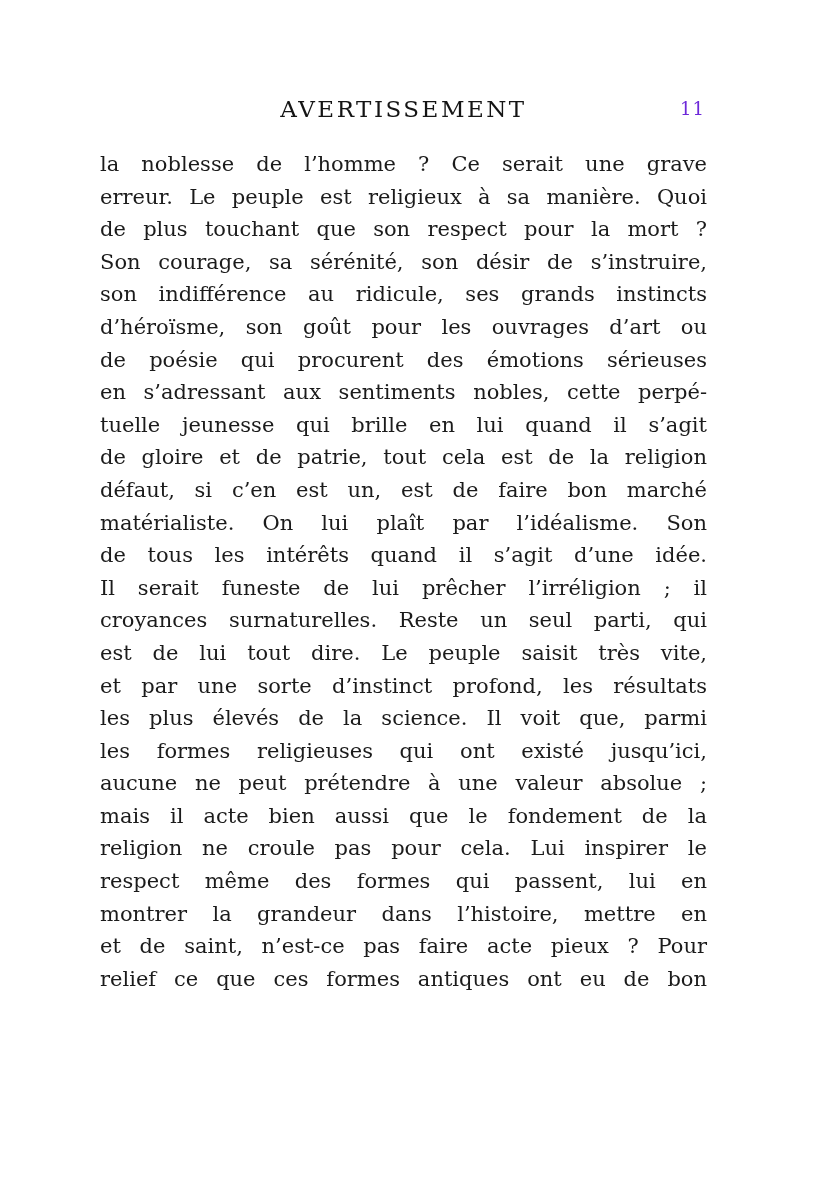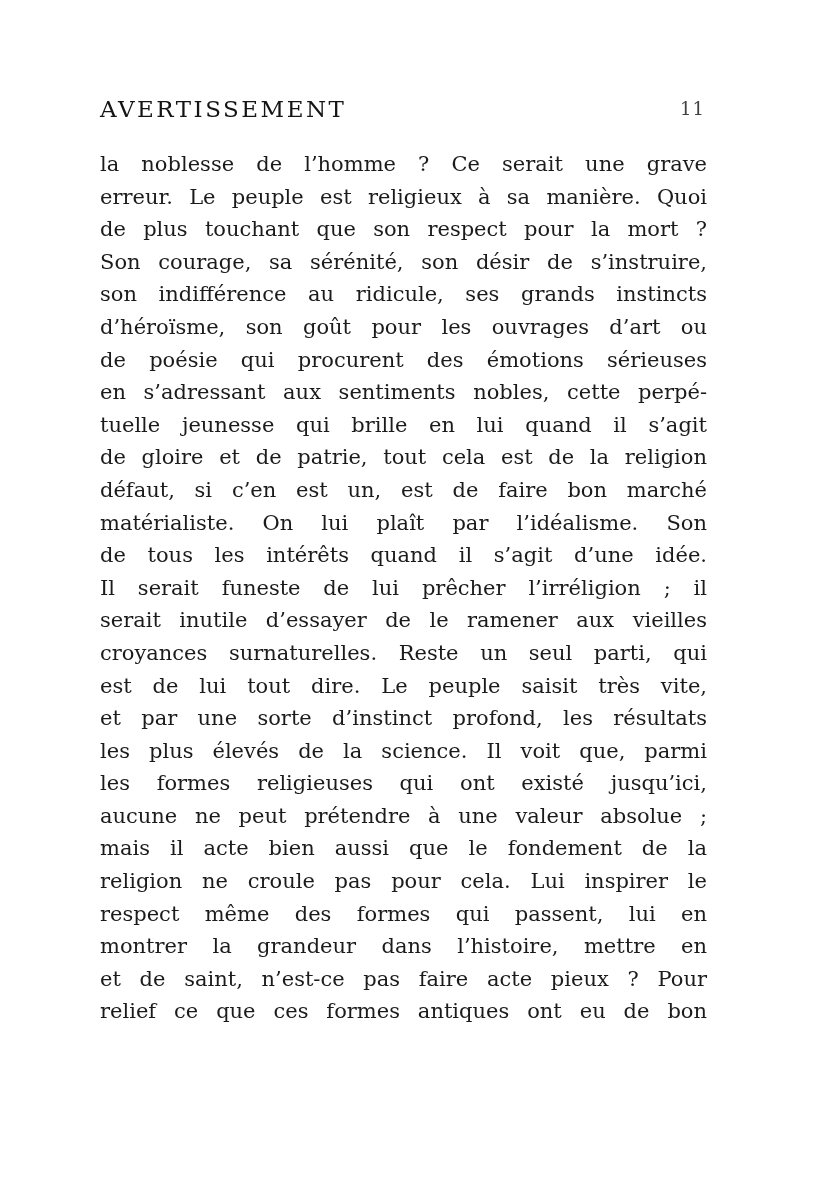--- a/index.html
+++ b/index.html
@@ -22,35 +22,35 @@
     top: 94px;
     width: 607px;
   }
   .running-header {
     position: relative;
     height: 30px;
     margin-bottom: 24px;
   }
   .running-title {
     display: block;
-    text-align: left;
+    text-align: center;
     font-size: 23px;
     line-height: 30px;
     letter-spacing: 2.5px;
     color: #141414;
     white-space: nowrap;
   }
   .page-number {
     position: absolute;
     right: 2px;
     bottom: 2px;
     font-size: 18px;
     line-height: 26px;
     letter-spacing: 1px;
-    color: #404040;
+    color: #6d28d9;
   }
   .page-body {
     font-size: 21px;
   }
   .line {
     line-height: 32.6px;
     text-align: justify;
     text-align-last: justify;
     white-space: normal;
     word-spacing: 1px;
@@ -73,21 +73,20 @@
         <div class="line">son indifférence au ridicule, ses grands instincts</div>
         <div class="line">d’héroïsme, son goût pour les ouvrages d’art ou</div>
         <div class="line">de poésie qui procurent des émotions sérieuses</div>
         <div class="line">en s’adressant aux sentiments nobles, cette perpé-</div>
         <div class="line">tuelle jeunesse qui brille en lui quand il s’agit</div>
         <div class="line">de gloire et de patrie, tout cela est de la religion</div>
         <div class="line">défaut, si c’en est un, est de faire bon marché</div>
         <div class="line">matérialiste. On lui plaît par l’idéalisme. Son</div>
         <div class="line">de tous les intérêts quand il s’agit d’une idée.</div>
         <div class="line">Il serait funeste de lui prêcher l’irréligion ; il</div>
-        <div class="line">serait inutile d’essayer de le ramener aux vieilles</div>
         <div class="line">croyances surnaturelles. Reste un seul parti, qui</div>
         <div class="line">est de lui tout dire. Le peuple saisit très vite,</div>
         <div class="line">et par une sorte d’instinct profond, les résultats</div>
         <div class="line">les plus élevés de la science. Il voit que, parmi</div>
         <div class="line">les formes religieuses qui ont existé jusqu’ici,</div>
         <div class="line">aucune ne peut prétendre à une valeur absolue ;</div>
         <div class="line">mais il acte bien aussi que le fondement de la</div>
         <div class="line">religion ne croule pas pour cela. Lui inspirer le</div>
         <div class="line">respect même des formes qui passent, lui en</div>
         <div class="line">montrer la grandeur dans l’histoire, mettre en</div>

